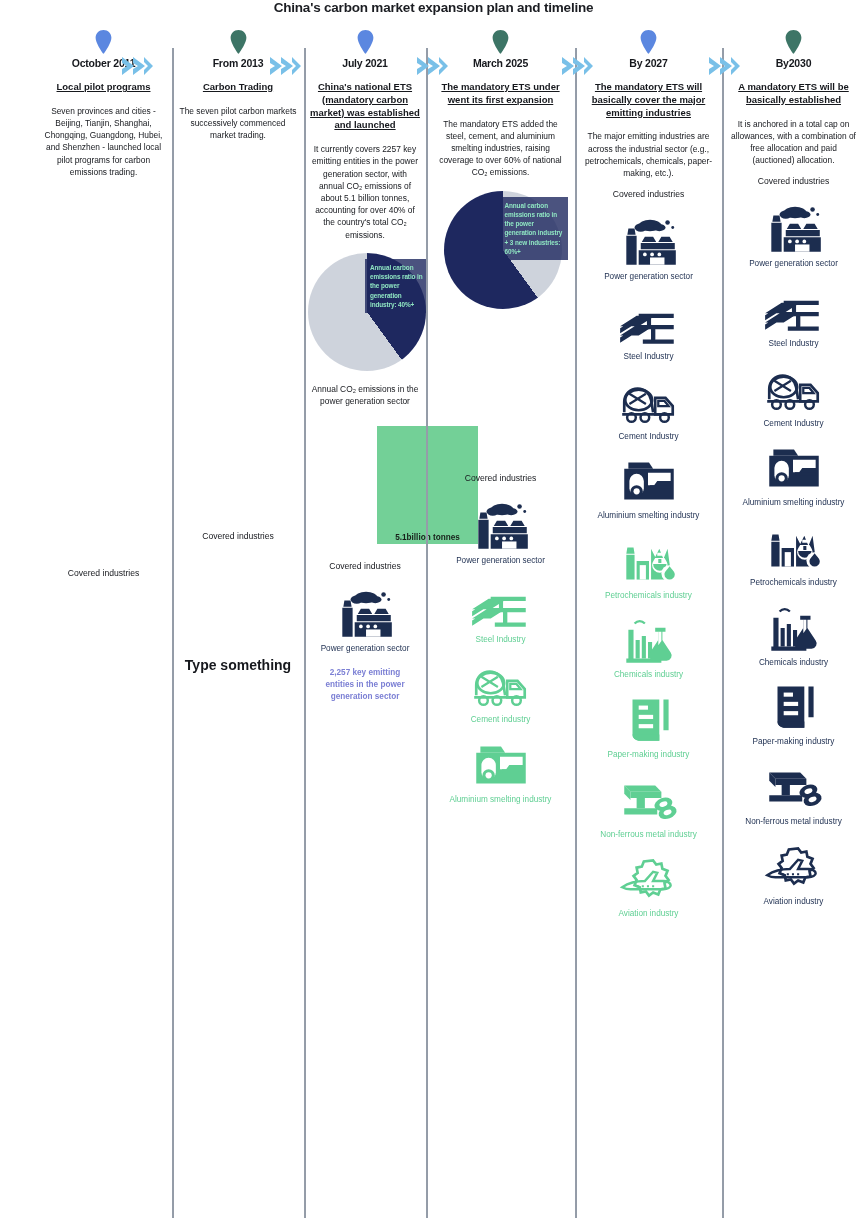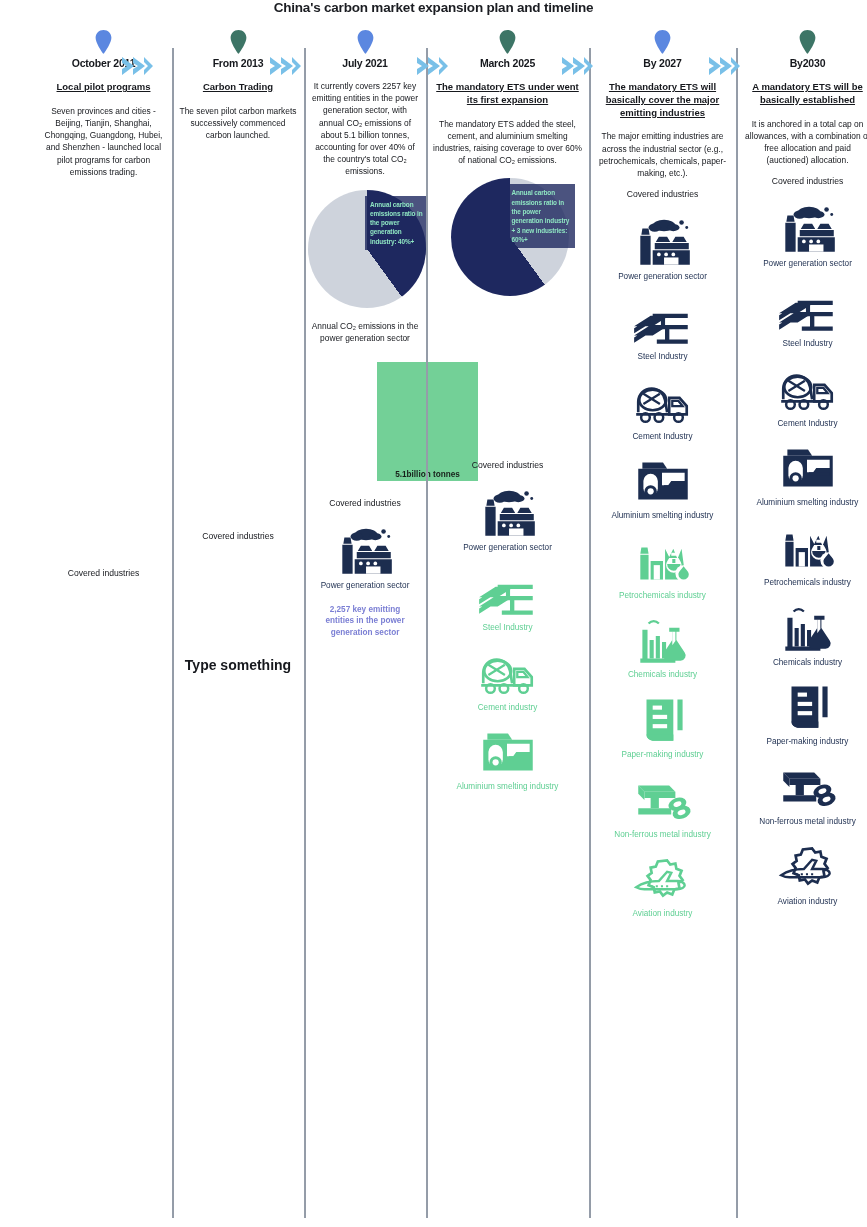--- a/index.html
+++ b/index.html
@@ -30,21 +30,21 @@
     position: relative;
     flex: 0 0 auto;
     display: flex;
     flex-direction: column;
     align-items: center;
     padding: 0 5px;
   }
   .col-0 { width: 137px; margin-left: 35px; }
   .col-1 { width: 132px; }
   .col-2 { width: 122px; }
-  .col-3 { width: 163px; }
+  .col-3 { width: 149px; }
   .col-4 { width: 147px; }
   .col-5 { width: 143px; }
 
   
   .divider {
     position: absolute;
     left: 0; top: 30px; bottom: 0;
     width: 2px;
     background: linear-gradient(to right,#b9c0ca 0%, #78818f 45%, #6e7785 55%, #c3c9d2 100%);
   }
@@ -209,40 +209,41 @@
     </div>
     <div class="col col-1">
       <div class="divider"></div>
       <div class="pin">
         <svg viewBox="0 0 17 24" width="17" height="24">
           <path fill="#3d7566" d="M8.5 0C3.9 0 0.6 3.4 0.6 7.8c0 5 5.9 13.6 7.2 15.5.35.5.95.5 1.3 0 1.3-1.9 7.3-10.5 7.3-15.5C16.4 3.4 13.1 0 8.5 0z"></path>
         </svg>
       </div>
       <div class="date">From 2013</div>
       <div class="headline">Carbon Trading</div>
-      <div class="body-text">The seven pilot carbon markets successively commenced carbon launched.</div>
+      <div class="body-text">The seven pilot carbon markets successively commenced market trading.</div>
       <div class="cov-spacer" style="flex:0 0 auto;height:380px"></div>
       <div class="covered">Covered industries</div>
       <div class="type-something">Type something</div>
     </div>
     <div class="arrow" style="left: 268px;">
       <svg viewBox="0 0 34 24" width="34" height="24">
         <path fill="#79c0e8" d="M2 3 L14 12 L2 21 L2 15 L7 12 L2 9 Z"></path>
         <path fill="#79c0e8" d="M13 3 L25 12 L13 21 L13 15 L18 12 L13 9 Z"></path>
         <path fill="#79c0e8" d="M24 3 L33 12 L24 21 L24 16 L28 12 L24 8 Z"></path>
       </svg>
     </div>
     <div class="col col-2">
       <div class="divider"></div>
       <div class="pin">
         <svg viewBox="0 0 17 24" width="17" height="24">
           <path fill="#5b87e0" d="M8.5 0C3.9 0 0.6 3.4 0.6 7.8c0 5 5.9 13.6 7.2 15.5.35.5.95.5 1.3 0 1.3-1.9 7.3-10.5 7.3-15.5C16.4 3.4 13.1 0 8.5 0z"></path>
         </svg>
       </div>
       <div class="date">July 2021</div>
+      <div class="headline">China's national ETS  (mandatory carbon market) was established and launched</div>
       <div class="body-text">It currently covers 2257 key emitting entities in the power generation sector, with annual CO₂ emissions of about 5.1 billion tonnes, accounting for over 40% of the country's total CO₂ emissions.</div>
       <div class="chart-box">
         <div class="pie-wrap">
           <div class="pie" style="background:conic-gradient(#1e285f 0deg 144deg, #ced3dc 144deg 360deg);"></div>
           <div class="pie-label p1">Annual carbon emissions ratio in the power generation industry: 40%+</div>
         </div>
       </div>
       <div class="bar-title">Annual CO₂ emissions in the power generation sector</div>
       <div class="bar-area">
         <div class="bar" style="height:91.07142857142857%;background:#73d097;">

